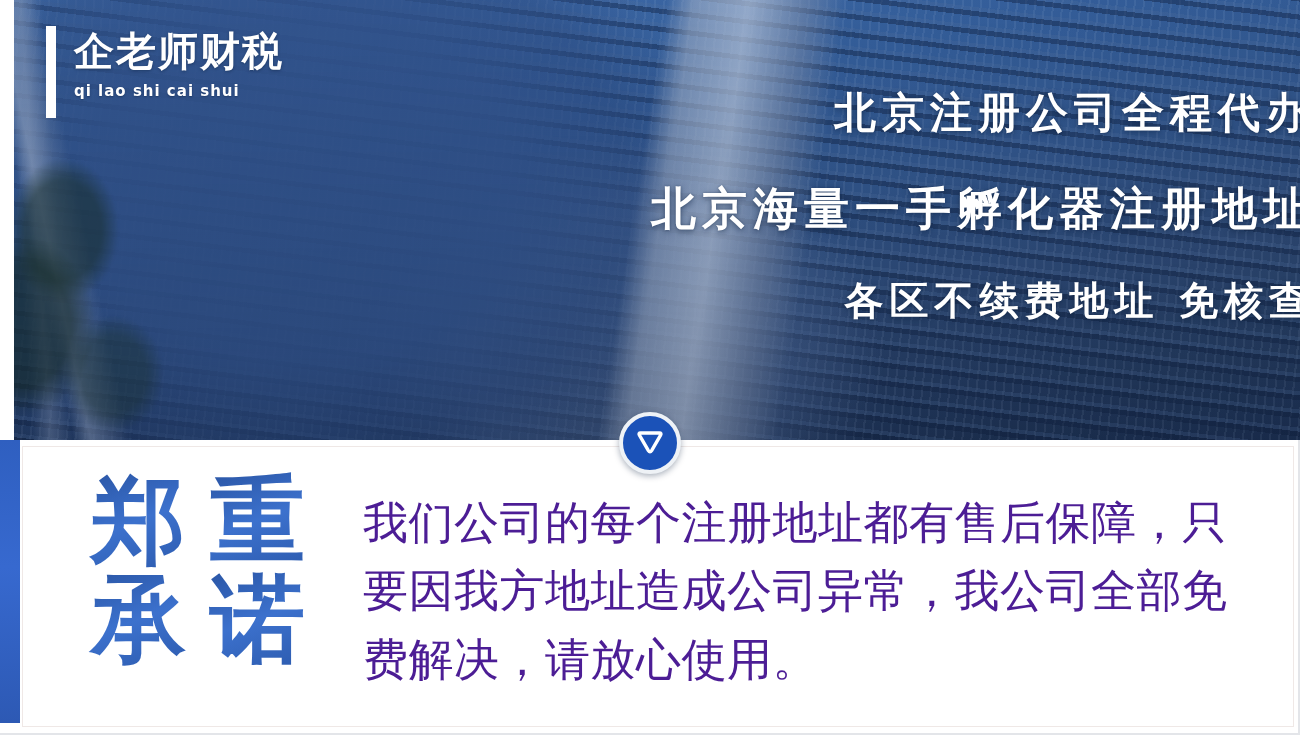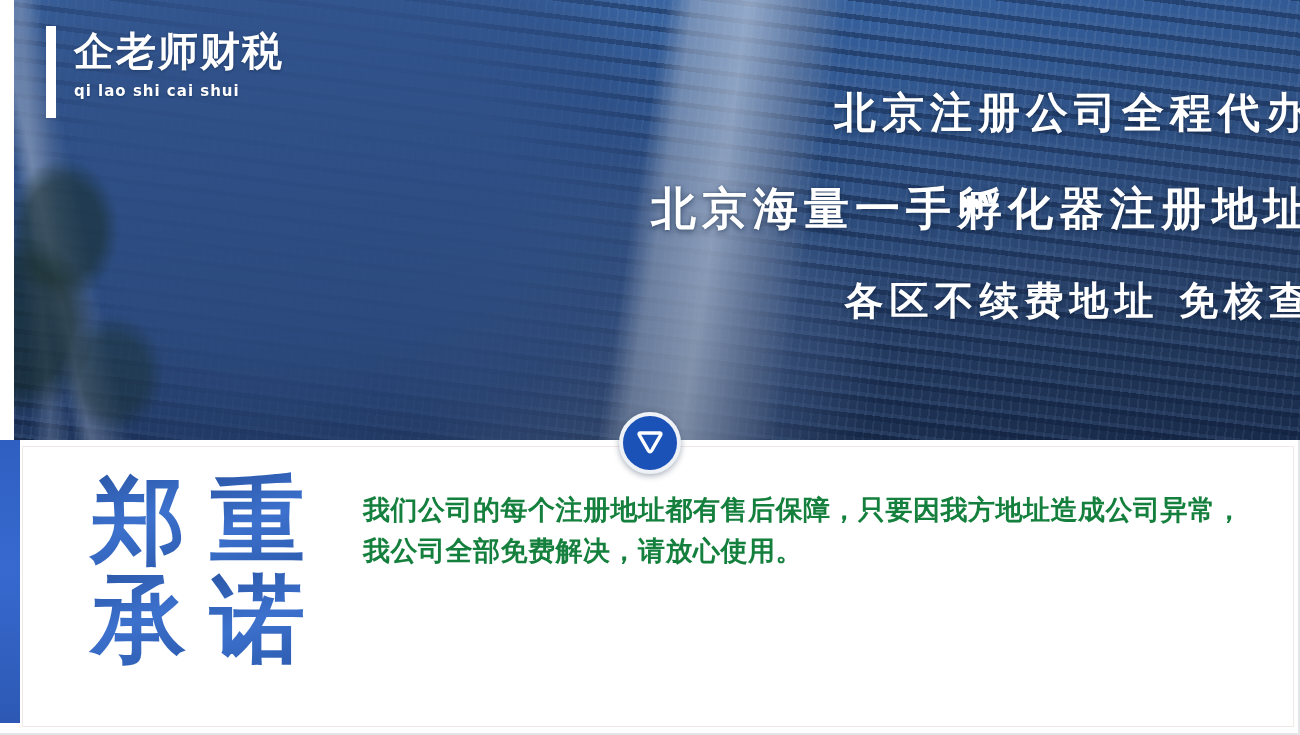--- a/index.html
+++ b/index.html
@@ -183,24 +183,24 @@
     -webkit-background-clip:text;
     background-clip:text;
     color:transparent;
     -webkit-text-fill-color:transparent;
   }
 
   .promise-body {
     position:absolute; left:340px; top:42px;
     width:880px;
     font-family:"DejaVu Serif", serif;
-    font-size:27px;
-    font-weight:bold;
+    font-size:45px;
+    font-weight:normal;
     line-height:1.52;
-    color:#15803d;
+    color:#4c1d95;
     letter-spacing:0.5px;
   }
 </style>
 </head>
 <body>
 
 <div id="page">
 
   <div class="hero">
     <div class="hero-photo"></div>

